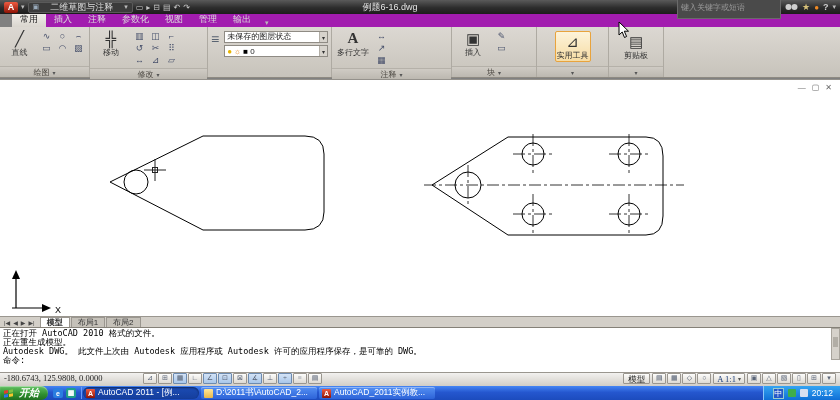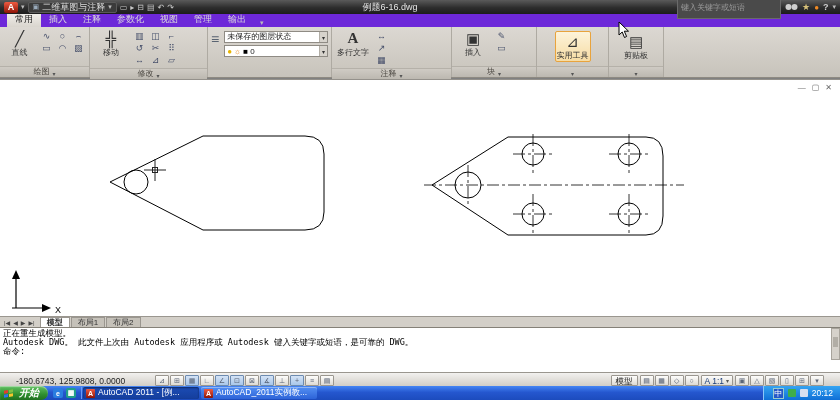--- a/index.html
+++ b/index.html
@@ -8,53 +8,53 @@
   .screen { position:relative; width:840px; height:400px; background:#808080; }
 
   
   .titlebar { position:absolute; top:0; left:0; right:0; height:14px;
     background:linear-gradient(#5a5a5a,#2d2d2d 55%,#1c1c1c); color:#ddd;
     display:flex; align-items:center; gap:3px; padding:0 4px; font-size:9px; z-index:5; }
   .acad-logo { width:14px; height:11px; border-radius:2px; flex:none;
     background:linear-gradient(#ef5b41,#8d1306); color:#fff; font-weight:bold;
     font-size:9px; display:flex; align-items:center; justify-content:center; }
   .tb-chev { font-size:7px; color:#bbb; }
-  .workspace-pill { display:flex; align-items:center; gap:3px; height:11px;
+  .workspace-pill { display:flex; align-items:center; gap:11px; height:11px;
     padding:0 4px; background:#3b3b3b; border:1px solid #5a5a5a; border-radius:2px; white-space:nowrap; }
   .ws-icon { font-size:7px; color:#9ab; }
   .qat { display:flex; gap:3px; align-items:center; }
   .qat span { font-size:8px; color:#c8c8c8; }
   .tb-filename { position:absolute; left:200px; right:260px; text-align:center;
     color:#e6e6e6; font-size:9px; pointer-events:none; }
   .tb-right { margin-left:auto; display:flex; align-items:center; gap:4px; }
   .search-input { width:104px; height:24px; background:#4a4a4a; border:1px solid #6a6a6a;
     color:#ccc; font-size:8px; padding:0 3px; font-family:"Liberation Sans",sans-serif; }
   .search-input::placeholder { color:#9a9a9a; }
   .tb-ico { font-size:9px; color:#d8c27a; }
   .tb-ico.ball { color:#f08a24; font-size:8px; }
   .tb-ico.q { color:#cfcfcf; font-weight:bold; }
 
   
-  .ribbon-tabs { position:absolute; top:14px; left:0; right:0; height:13px;
-    background:#6d28d9; display:flex; align-items:flex-end; padding-left:7px;
+  .ribbon-tabs { position:absolute; top:14px; left:12px; right:0; height:13px;
+    background:#a21caf; display:flex; align-items:flex-end; padding-left:0;
     font-size:9px; color:#ddd; z-index:4; }
   .rtab { padding:1px 8px 1px; cursor:default; white-space:nowrap; }
   .rtab.active { background:linear-gradient(#f3f1ed,#d9d5ce); color:#1c1c1c; border-radius:2px 2px 0 0; }
   .ribbon-min { font-size:7px; color:#bbb; margin-left:6px; }
 
   
   .ribbon-body { position:absolute; top:27px; left:0; right:0; height:51px;
     background:linear-gradient(#dcd8d2,#c7c3bb); border-bottom:1px solid #8e8a82;
     display:flex; z-index:3; }
   .panel { position:relative; height:100%; border-right:1px solid #aeaaa2;
     display:flex; flex-direction:column; flex:none; }
   .panel-content { flex:1; display:flex; align-items:flex-start; padding:2px 3px; gap:3px; }
   .panel-content.center { align-items:center; justify-content:center; }
   .panel-label { height:11px; border-top:1px solid #b5b1a9; font-size:8px; color:#4e4a44;
-    display:flex; align-items:flex-end; justify-content:center; gap:3px;
+    display:flex; align-items:center; justify-content:center; gap:3px;
     background:linear-gradient(#cfcbc4,#bcb8b0); white-space:nowrap; }
   .chev { font-size:6px; color:#555; }
   .bigbtn { display:flex; flex-direction:column; align-items:center; width:36px; padding-top:1px; }
   .bigbtn .bicon { font-size:15px; line-height:17px; height:17px; color:#333; }
   .bigbtn .blabel { font-size:8px; color:#333; white-space:nowrap; }
   .bigbtn.hovered { border:1px solid #e8a33d; border-radius:2px;
     background:linear-gradient(#fdf3da,#f6dca4); }
   .icon-grid { display:grid; gap:1px; padding-top:2px; }
   .g3 { grid-template-columns:repeat(3,15px); }
   .icon-col { display:flex; flex-direction:column; gap:1px; padding-top:2px; }
@@ -110,21 +110,21 @@
     border-top:1px solid #858178; font-family:"DejaVu Sans Mono",monospace;
     font-size:8.5px; line-height:9px; color:#000; padding:1px 3px; }
   .cmd-line { white-space:nowrap; overflow:hidden; }
   .cmd-scroll { position:absolute; right:0; top:0; width:9px; height:32px;
     background:#d6d2cb; border:1px solid #a8a49c; }
   .cmd-thumb { margin:8px 1px 0; height:10px; background:#b2aea6; }
 
   
   .statusbar { position:absolute; top:372px; left:0; right:0; height:14px;
     background:linear-gradient(#f2f1ef,#d2cec7); border-top:1px solid #9a968f;
-    display:flex; align-items:flex-end; gap:1px; padding:0 16px; font-size:9px; color:#222; }
+    display:flex; align-items:flex-start; gap:1px; padding:0 4px; font-size:9px; color:#222;font-family:Liberation Serif, serif; }
   .coords { width:138px; font-size:8.5px; flex:none; }
   .stoggles { display:flex; gap:1px; }
   .stoggle { width:14px; height:11px; border:1px solid #9a968f; border-radius:1px;
     background:linear-gradient(#fdfdfc,#dedad3); font-size:7px; line-height:9px;
     text-align:center; color:#5a6578; }
   .stoggle.pressed { background:linear-gradient(#d4e3f6,#a9c7ea); border-color:#6d8bb0; }
   .sright { margin-left:auto; display:flex; align-items:center; gap:2px; }
   .sbtn { border:1px solid #9a968f; background:linear-gradient(#fdfdfc,#dedad3);
     padding:0 4px; height:11px; line-height:10px; font-size:8.5px; border-radius:1px; }
   .scale { display:flex; align-items:center; gap:2px; border:1px solid #9a968f;
@@ -145,21 +145,21 @@
   .quick { display:flex; gap:3px; align-items:center; padding:0 5px; border-right:1px solid #6a9bf5; height:12px; }
   .qicon { width:10px; height:10px; border-radius:2px; font-size:7px; color:#fff;
     display:flex; align-items:center; justify-content:center; font-weight:bold; }
   .q0 { background:#2a7de0; } .q1 { background:#1f9e8a; }
   .task-wins { display:flex; }
   .task-btn { width:116px; height:12px; margin:0 1px; border-radius:2px;
     background:linear-gradient(#5490f3,#2d63d8); color:#fff; font-size:8.5px;
     display:flex; align-items:center; gap:3px; padding:0 3px; overflow:hidden;
     white-space:nowrap; box-shadow:inset 0 1px 0 rgba(255,255,255,.35); }
   .task-btn.active { background:linear-gradient(#1c4cb5,#153e9c);
-    box-shadow:inset 0 1px 2px rgba(0,0,0,.45); }
+    box-shadow:inset 0 1px 2px rgba(0,0,0,.45);border-radius:6px; }
   .task-icon { width:9px; height:9px; border-radius:1px; flex:none; font-size:7px;
     font-weight:bold; display:flex; align-items:center; justify-content:center; color:#fff; }
   .task-icon.acad { background:linear-gradient(#ef5b41,#8d1306); }
   .task-icon.folder { background:linear-gradient(#ffe79a,#e8b64a); }
   .tray { margin-left:auto; height:14px; display:flex; align-items:center; gap:4px;
     padding:0 7px 0 9px; background:linear-gradient(#35a4f2,#0f6fd6);
     border-left:1px solid #8cc6f8; color:#fff; font-size:8.5px; }
   .tray-ime { background:#2458c8; border:1px solid #9cc; width:11px; height:11px;
     display:flex; align-items:center; justify-content:center; font-size:8px; }
   .tray-ico { width:8px; height:8px; border-radius:1px; }
@@ -400,22 +400,23 @@
     <span class="larrow">▶|</span>
     <div class="ltabs">
       <span class="ltab active">模型</span>
         <span class="ltab">布局1</span>
         <span class="ltab">布局2</span>
     </div>
   </div>
 
   <div class="command">
     <div>
+      <div class="cmd-line">正在打开 AutoCAD 2010 格式的文件。</div>
         <div class="cmd-line">正在重生成模型。</div>
-        <div class="cmd-line">Autodesk DWG。  此文件上次由 Autodesk 应用程序或 Autodesk 键入关键字或短语，是可靠的 DWG。</div>
+        <div class="cmd-line">Autodesk DWG。  此文件上次由 Autodesk 应用程序或 Autodesk 许可的应用程序保存，是可靠的 DWG。</div>
         <div class="cmd-line">命令:</div>
     </div>
     <div class="cmd-scroll">
         <div class="cmd-thumb"></div>
       </div>
   </div>
 
   <div class="statusbar">
     <span class="coords">-180.6743, 125.9808, 0.0000</span>
     <div class="stoggles">
@@ -469,20 +470,24 @@
       <span class="qicon q0">e</span>
         <span class="qicon q1">▦</span>
     </div>
     <div class="task-wins">
 
         <div class="task-btn active">
           <span class="task-icon acad">A</span>
           <span>AutoCAD 2011 - [例...</span>
         </div>
 
+        <div class="task-btn">
+          <span class="task-icon folder"></span>
+          <span>D:\2011书\AutoCAD_2...</span>
+        </div>
 
         <div class="task-btn">
           <span class="task-icon acad">A</span>
           <span>AutoCAD_2011实例教...</span>
         </div>
 
     </div>
     <div class="tray">
       <span class="tray-ime">中</span>
       <span class="tray-ico t1"></span>

